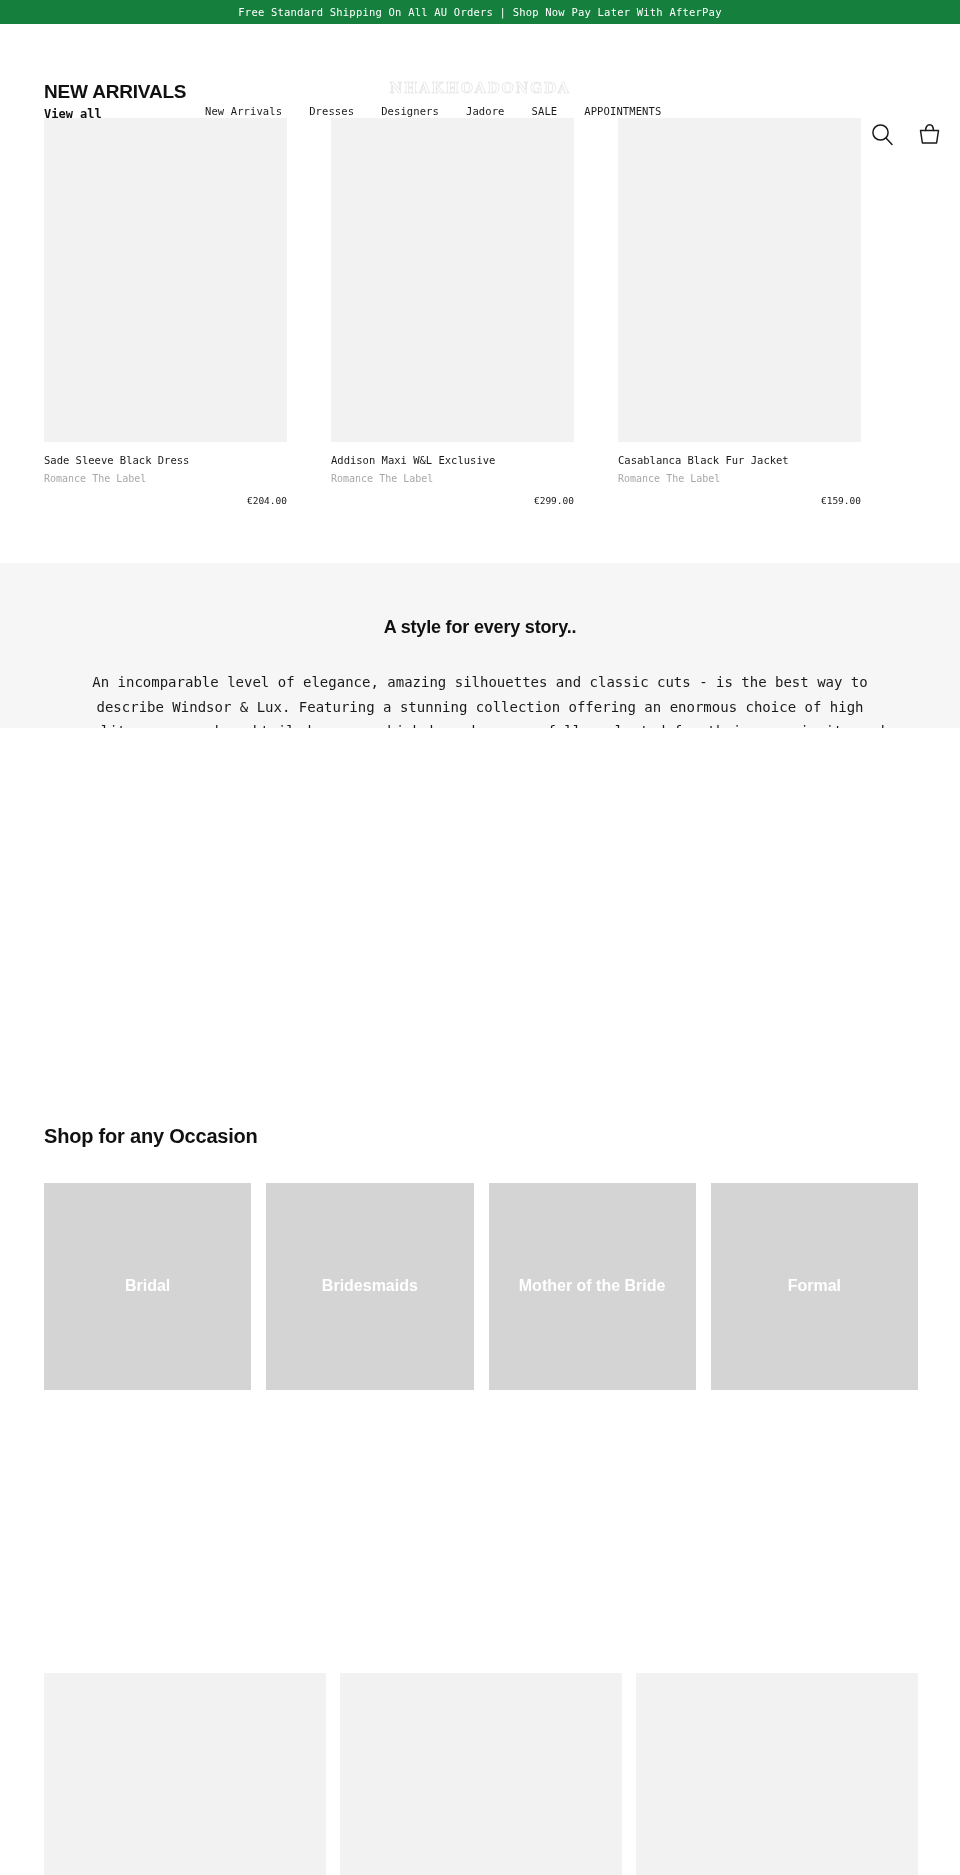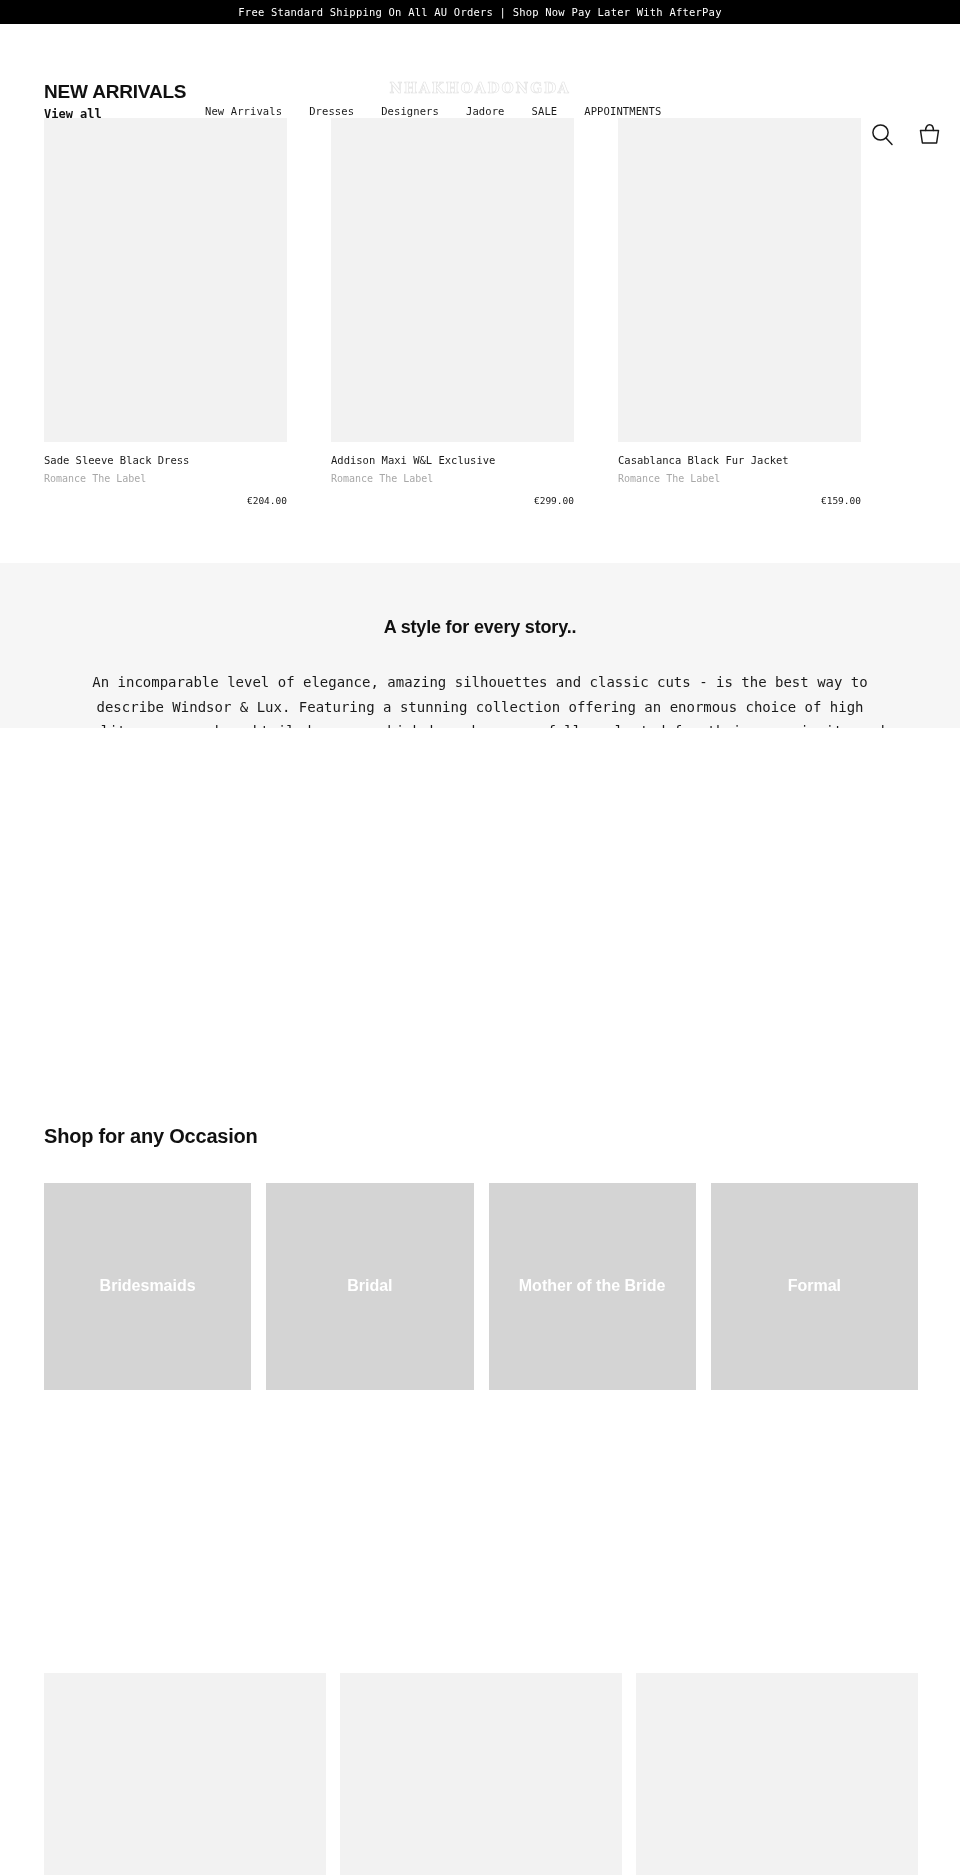--- a/index.html
+++ b/index.html
@@ -7,21 +7,21 @@
     width:960px;
     background:#ffffff;
     font-family:"DejaVu Sans Mono", monospace;
     color:#1a1a1a;
     -webkit-font-smoothing:antialiased;
   }
   body { position:relative; width:960px; height:1875px; overflow:hidden; }
 
   
   .announce {
-    height:24px; background:#000000; color:#ffffff;
+    height:24px; background:#15803d; color:#ffffff;
     display:flex; align-items:center; justify-content:center;
     font-size:10.5px; letter-spacing:.02em;
   }
 
   
   .header { position:relative; height:110px; background:#fff; }
   .logo-wrap {
     position:absolute; left:0; right:0; top:46px;
     display:flex; justify-content:center; pointer-events:none;margin-top:10px;
   }
@@ -219,24 +219,24 @@
   <h2 class="about-title">A style for every story..</h2>
   <p class="about-body">An incomparable level of elegance, amazing silhouettes and classic cuts - is the best way to describe Windsor &amp; Lux. Featuring a stunning collection offering an enormous choice of high quality gowns and cocktail dresses, which have been carefully selected for their superiority and craftsmanship.</p>
 </section>
 
 <div class="hero-gap"></div>
 
 <section class="occasions">
   <h2 class="section-title">Shop for any Occasion</h2>
   <div class="occ-grid">
     <div class="occ-tile">
+      <span class="occ-label">Bridal</span>
+    </div>
+    <div class="occ-tile">
       <span class="occ-label">Bridesmaids</span>
-    </div>
-    <div class="occ-tile">
-      <span class="occ-label">Bridal</span>
     </div>
     <div class="occ-tile">
       <span class="occ-label">Mother of the Bride</span>
     </div>
     <div class="occ-tile">
       <span class="occ-label">Formal</span>
     </div>
   </div>
 </section>
 

